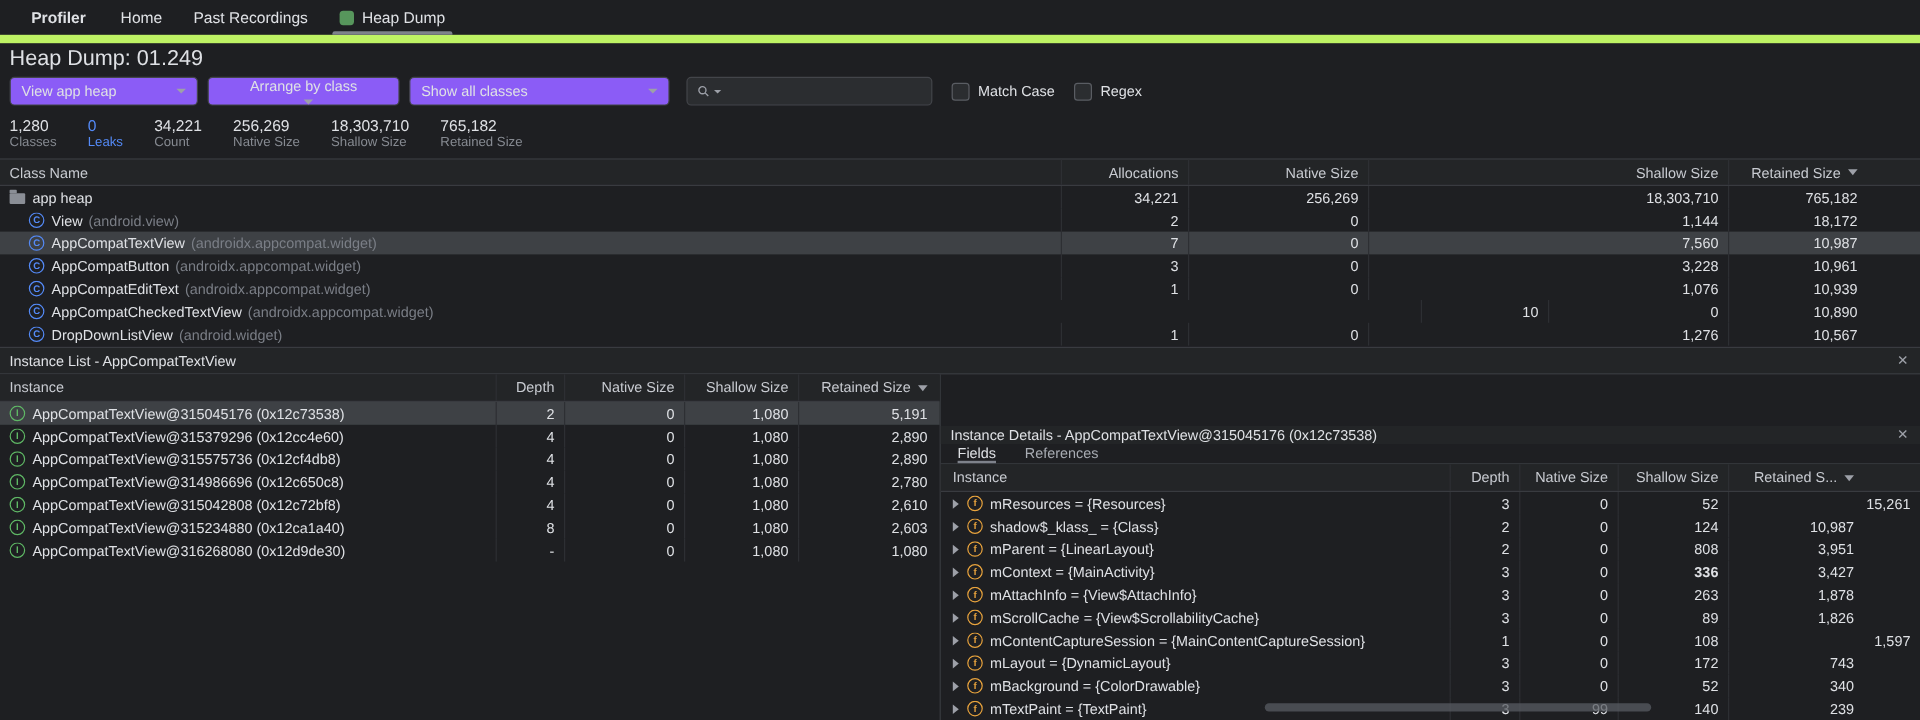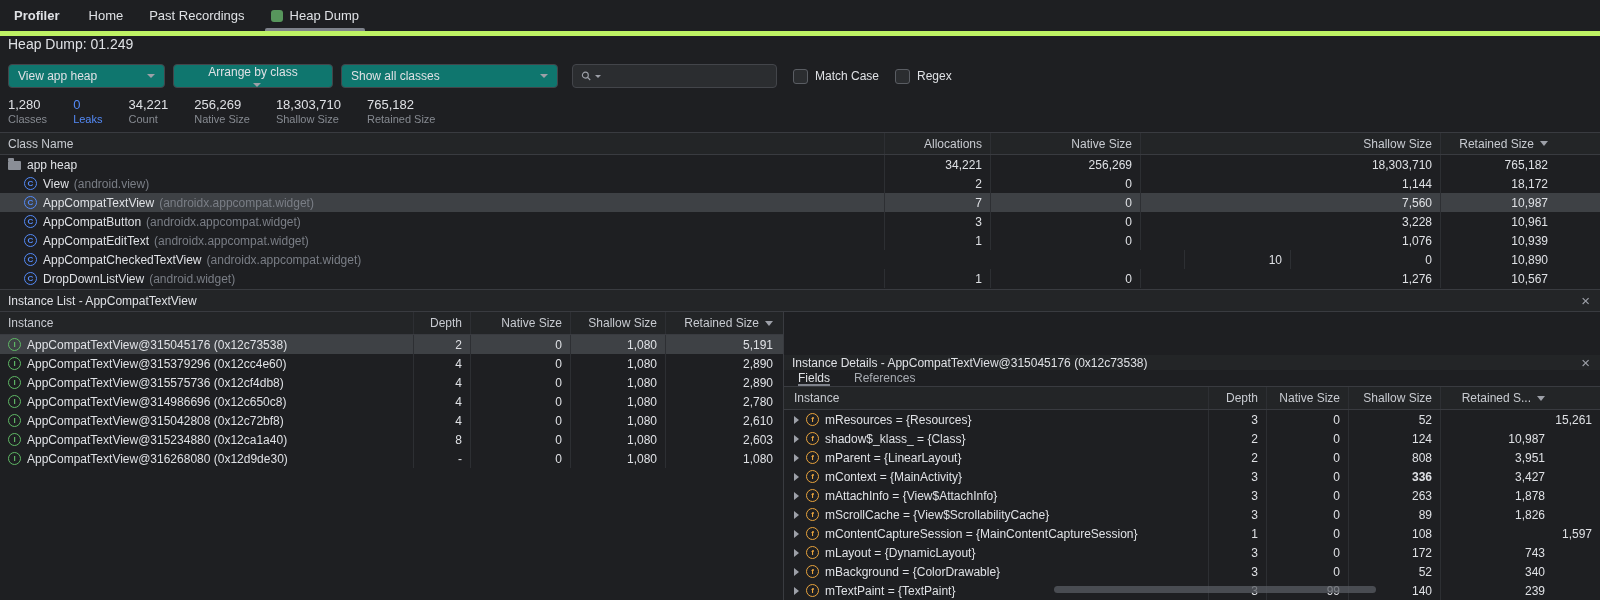--- a/index.html
+++ b/index.html
@@ -4,34 +4,34 @@
 <style>
   * { margin:0; padding:0; box-sizing:border-box; }
   html,body { background:#1e1f22; }
   .app {
     position:relative; width:1600px; height:600px; background:#1e1f22;
     font-family:"Liberation Sans", sans-serif; color:#dfe1e5; overflow:hidden;
     font-size:12px;
   }
   
   .tabbar { position:absolute; top:0; left:0; right:0; height:36px;
-    border-bottom:5px solid #bef264; display:flex; align-items:stretch; padding-left:14px; }
+    border-bottom:7px solid #bef264; display:flex; align-items:stretch; padding-left:26px; }
   .tool-title { font-weight:bold; font-size:13px; align-self:center; margin-right:16px; }
   .tabs { display:flex; }
   .tab { display:flex; align-items:center; gap:7px; padding:0 13px; font-size:13px; position:relative; cursor:default; }
   .tab.active::after { content:""; position:absolute; left:7px; right:7px; bottom:0; height:3px;
     background:#7e828b; border-radius:2px 2px 0 0; }
   .session-icon { width:12px; height:12px; border-radius:3px; background:#57965c; display:inline-block; }
   
   .session-row { position:absolute; top:36px; left:0; right:0; height:24px; display:flex;
-    align-items:flex-start; padding-left:8px; font-size:14px; }
+    align-items:center; padding-left:8px; font-size:18px; }
   
   .toolbar { position:absolute; top:60px; left:0; right:0; height:32px; display:flex;
     align-items:center; padding-left:8px; gap:8px; }
-  .dropdown { height:24px; border:1px solid #43454a; border-radius:4px; background:#0f766e;
+  .dropdown { height:24px; border:1px solid #43454a; border-radius:4px; background:#8b5cf6;
     display:flex; align-items:center; justify-content:space-between; padding:0 9px; font-size:12px; }
   .dd1 { width:157px; } .dd2 { width:160px;flex-direction:column; } .dd3 { width:217px; }
   .dd-caret { width:0; height:0; border-left:4px solid transparent; border-right:4px solid transparent;
     border-top:4px solid #9da0a8; margin-left:8px; flex:none; }
   .search { width:205px; height:24px; border:1px solid #43454a; border-radius:4px; background:#2b2d30;
     display:flex; align-items:center; padding:0 8px; gap:4px; margin-left:6px; }
   .search input { background:transparent; border:none; outline:none; color:#dfe1e5; font-size:12px;
     width:100%; font-family:inherit; }
   .mini-caret { width:0; height:0; border-left:3px solid transparent; border-right:3px solid transparent;
     border-top:3px solid #9da0a8; flex:none; }

